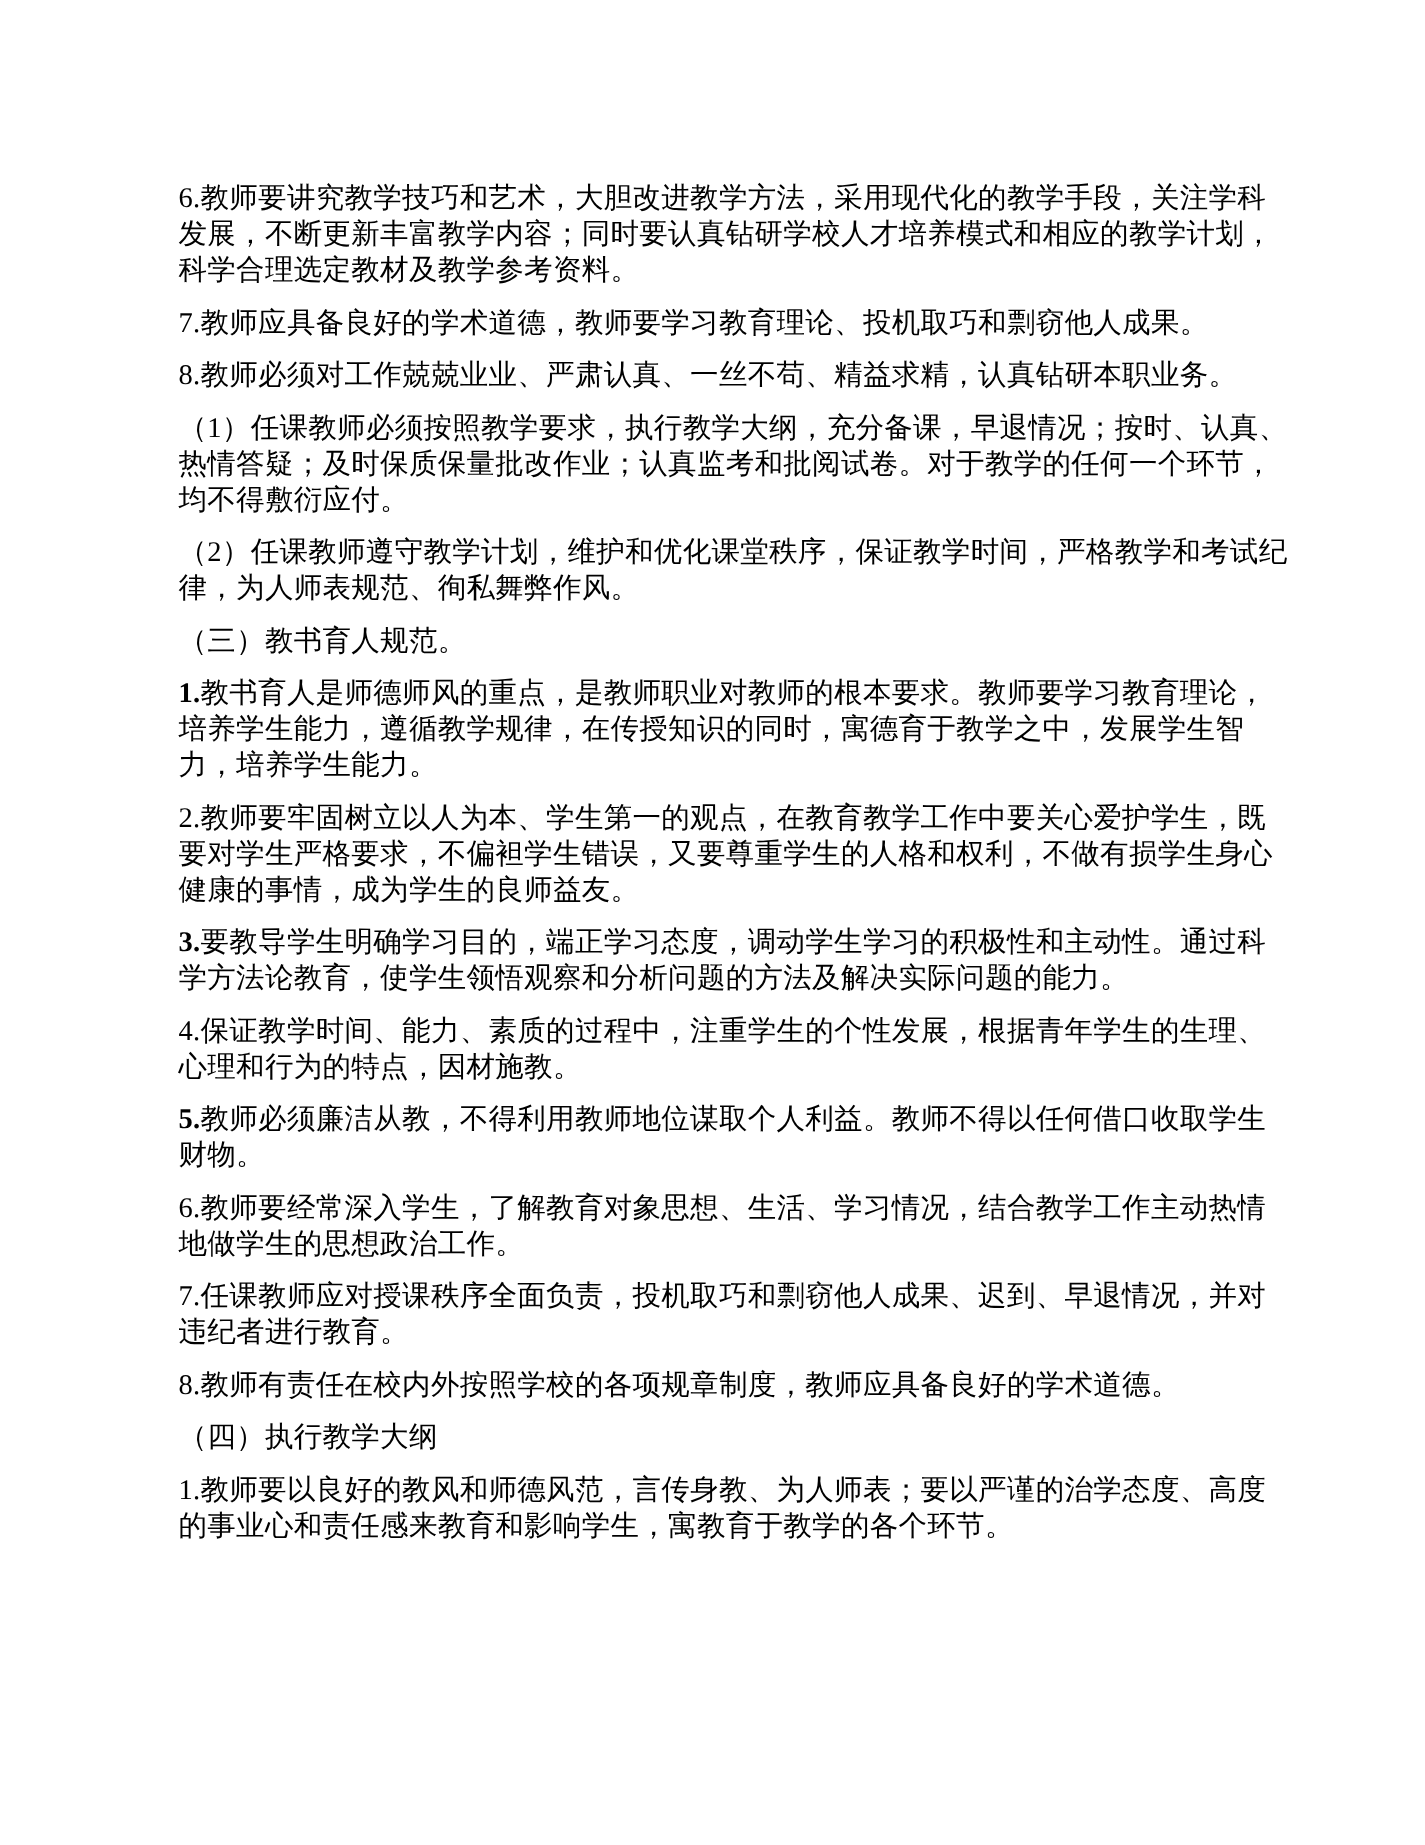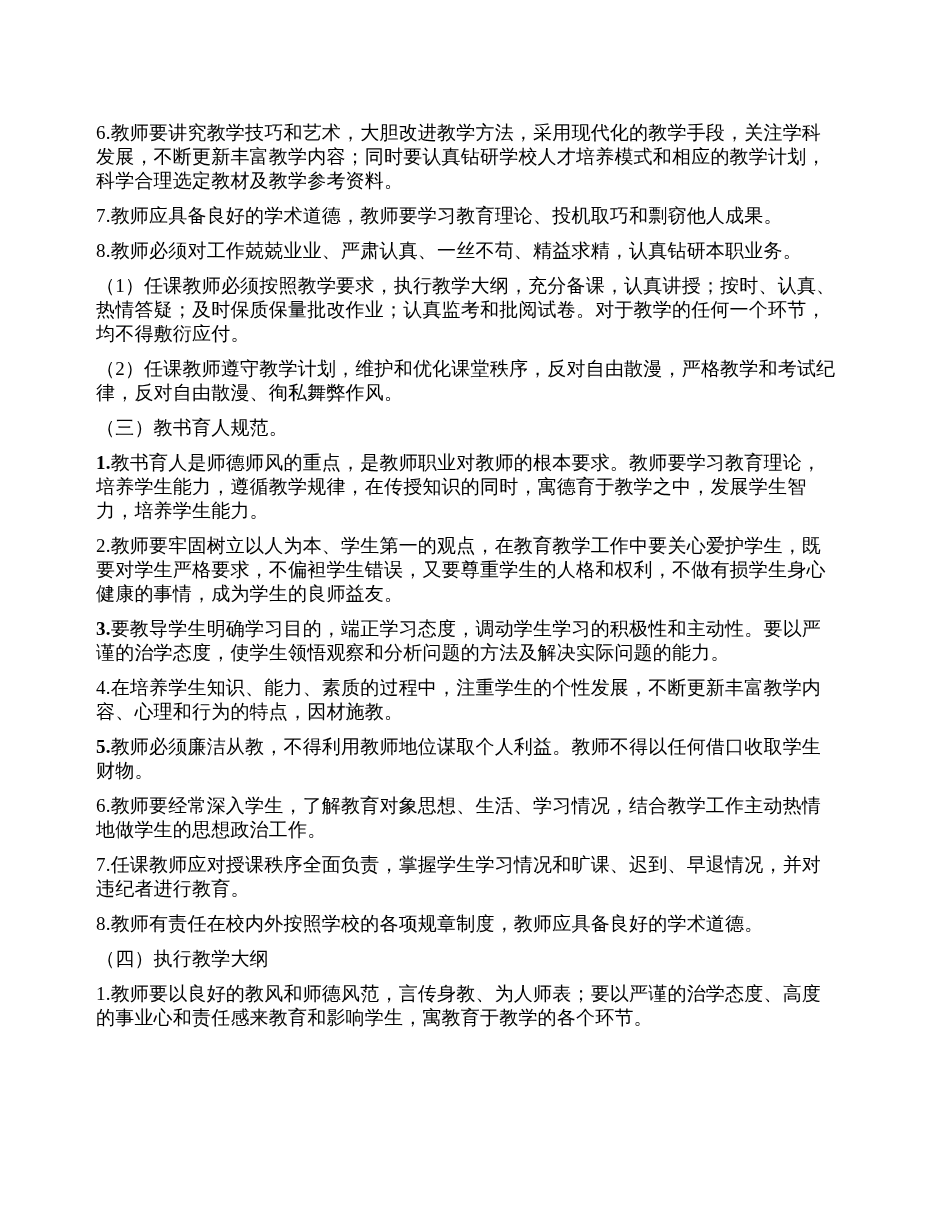--- a/index.html
+++ b/index.html
@@ -8,21 +8,21 @@
   }
   body {
     width: 950px;
     height: 1230px;
     background: #ffffff;
     position: relative;
     overflow: hidden;
   }
   .doc {
     position: absolute;
-    left: 96px;
+    left: 119px;
     top: 121px;
     width: 741px;
     font-family: "Liberation Sans", sans-serif;
     font-size: 19px;
     line-height: 24px;
     color: #000000;
     letter-spacing: 0.2px;
   }
   .para {
     margin: 0 0 11px 0;
@@ -38,26 +38,26 @@
     font-weight: bold;
   }
 </style>
 </head>
 <body>
 
 <main class="doc">
   <p class="para"><span class="marker">6.</span><span>教师要讲究教学技巧和艺术，大胆改进教学方法，采用现代化的教学手段，关注学科发展，不断更新丰富教学内容；同时要认真钻研学校人才培养模式和相应的教学计划，科学合理选定教材及教学参考资料。</span></p>
   <p class="para"><span class="marker">7.</span><span>教师应具备良好的学术道德，教师要学习教育理论、投机取巧和剽窃他人成果。</span></p>
   <p class="para"><span class="marker">8.</span><span>教师必须对工作兢兢业业、严肃认真、一丝不苟、精益求精，认真钻研本职业务。</span></p>
-  <p class="para"><span class="marker">（1）</span><span>任课教师必须按照教学要求，执行教学大纲，充分备课，认真讲授；按时、认真、热情答疑；及时保质保量批改作业；认真监考和批阅试卷。对于教学的任何一个环节，均不得敷衍应付。</span></p>
-  <p class="para"><span class="marker">（2）</span><span>任课教师遵守教学计划，维护和优化课堂秩序，反对自由散漫，严格教学和考试纪律，反对自由散漫、徇私舞弊作风。</span></p>
+  <p class="para"><span class="marker">（1）</span><span>任课教师必须按照教学要求，执行教学大纲，充分备课，早退情况；按时、认真、热情答疑；及时保质保量批改作业；认真监考和批阅试卷。对于教学的任何一个环节，均不得敷衍应付。</span></p>
+  <p class="para"><span class="marker">（2）</span><span>任课教师遵守教学计划，维护和优化课堂秩序，保证教学时间，严格教学和考试纪律，为人师表规范、徇私舞弊作风。</span></p>
   <p class="para"><span class="marker">（三）</span><span>教书育人规范。</span></p>
   <p class="para"><span class="marker marker-bold">1.</span><span>教书育人是师德师风的重点，是教师职业对教师的根本要求。教师要学习教育理论，培养学生能力，遵循教学规律，在传授知识的同时，寓德育于教学之中，发展学生智力，培养学生能力。</span></p>
   <p class="para"><span class="marker">2.</span><span>教师要牢固树立以人为本、学生第一的观点，在教育教学工作中要关心爱护学生，既要对学生严格要求，不偏袒学生错误，又要尊重学生的人格和权利，不做有损学生身心健康的事情，成为学生的良师益友。</span></p>
-  <p class="para"><span class="marker marker-bold">3.</span><span>要教导学生明确学习目的，端正学习态度，调动学生学习的积极性和主动性。要以严谨的治学态度，使学生领悟观察和分析问题的方法及解决实际问题的能力。</span></p>
-  <p class="para"><span class="marker">4.</span><span>在培养学生知识、能力、素质的过程中，注重学生的个性发展，不断更新丰富教学内容、心理和行为的特点，因材施教。</span></p>
+  <p class="para"><span class="marker marker-bold">3.</span><span>要教导学生明确学习目的，端正学习态度，调动学生学习的积极性和主动性。通过科学方法论教育，使学生领悟观察和分析问题的方法及解决实际问题的能力。</span></p>
+  <p class="para"><span class="marker">4.</span><span>保证教学时间、能力、素质的过程中，注重学生的个性发展，根据青年学生的生理、心理和行为的特点，因材施教。</span></p>
   <p class="para"><span class="marker marker-bold">5.</span><span>教师必须廉洁从教，不得利用教师地位谋取个人利益。教师不得以任何借口收取学生财物。</span></p>
   <p class="para"><span class="marker">6.</span><span>教师要经常深入学生，了解教育对象思想、生活、学习情况，结合教学工作主动热情地做学生的思想政治工作。</span></p>
-  <p class="para"><span class="marker">7.</span><span>任课教师应对授课秩序全面负责，掌握学生学习情况和旷课、迟到、早退情况，并对违纪者进行教育。</span></p>
+  <p class="para"><span class="marker">7.</span><span>任课教师应对授课秩序全面负责，投机取巧和剽窃他人成果、迟到、早退情况，并对违纪者进行教育。</span></p>
   <p class="para"><span class="marker">8.</span><span>教师有责任在校内外按照学校的各项规章制度，教师应具备良好的学术道德。</span></p>
   <p class="para"><span class="marker">（四）</span><span>执行教学大纲</span></p>
   <p class="para"><span class="marker">1.</span><span>教师要以良好的教风和师德风范，言传身教、为人师表；要以严谨的治学态度、高度的事业心和责任感来教育和影响学生，寓教育于教学的各个环节。</span></p>
 </main>
 
 </body></html>

